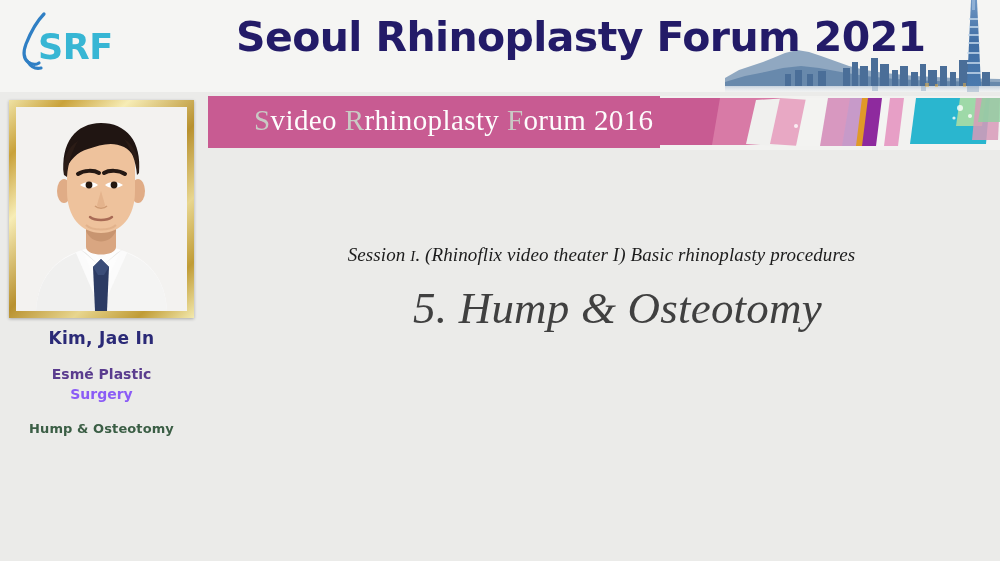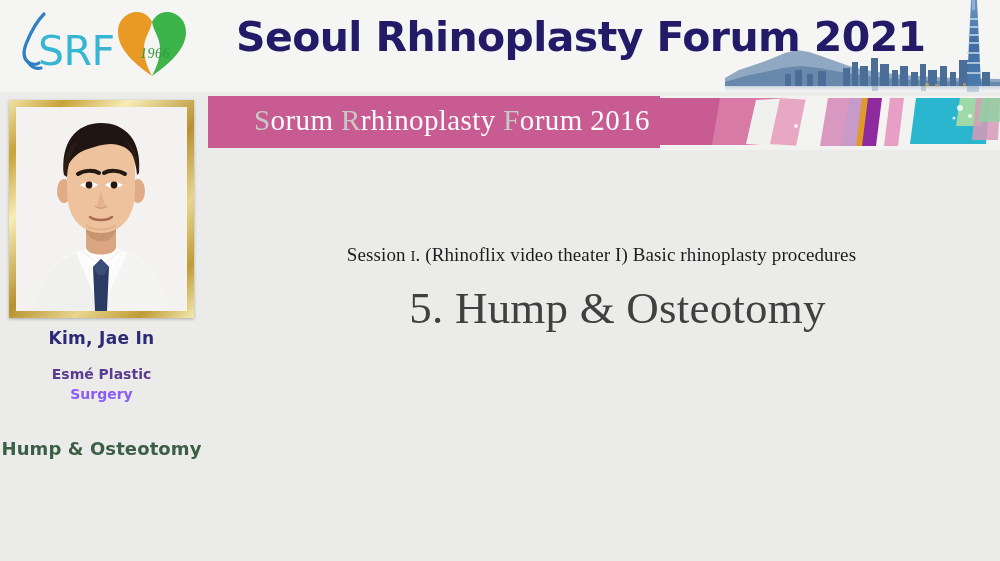--- a/index.html
+++ b/index.html
@@ -22,21 +22,21 @@
     overflow: hidden;
   }
   #srf-logo {
     position: absolute; left: 14px; top: 8px;
     width: 105px; height: 68px;
   }
   #srf-nose { position: absolute; left: 0; top: 0; }
   #srf-text {
     position: absolute; left: 24px; top: 19px;
     font-family: "DejaVu Sans", sans-serif;
-    font-weight: normal; font-size: 41px;
+    font-weight: bold; font-size: 35px;
     color: #37b6d4; letter-spacing: -0.5px;
   }
   #heart-logo {
     position: absolute; left: 110px; top: 6px;
     width: 84px; height: 74px;
   }
   #heart-year {
     position: absolute; left: 34px; top: 42px;
     font-family: "Liberation Serif", serif;
     font-size: 13px; color: #3aa836; font-style: italic;
@@ -115,30 +115,29 @@
   #side-name {
     top: 232px;
     font-size: 17px;
     color: #2b2a77;
     letter-spacing: 0.3px;
   }
   #side-clinic1 { top: 270px; font-size: 14px; color: #5a3c8e; }
   #side-clinic2 { top: 290px; font-size: 14px; color: #8b5cf6; }
   #side-topic {
     top: 325px;
-    font-size: 18px;
+    font-size: 13px;
     color: #3b5e45;
     letter-spacing: 0.1px;
-    margin-top: 17px;
   }
 
   
   #main {
     position: absolute; left: 203px; top: 152px;
-    width: 797px; height: 409px;
+    width: 797px; height: 409px; font-style: italic;
   }
   #session-line {
     position: absolute; left: 0; top: 92px;
     width: 797px; text-align: center;
     font-family: "Liberation Serif", serif;
     font-size: 19px;
     color: #1c1c1c;
     letter-spacing: 0.1px;
   }
   #session-line .sc { font-size: 15px; }
@@ -237,36 +236,29 @@
     </div>
 
     <div id="srf-logo">
       <svg id="srf-nose" width="48" height="68" viewBox="0 0 48 68">
         <path d="M30,6 C22,14 16,26 12,36 C9,44 9,50 14,54 C18,57 22,57 25,55" fill="none" stroke="#2f7fc4" stroke-width="3.2" stroke-linecap="round"></path>
         <path d="M14,54 C17,59 22,61 27,60" fill="none" stroke="#2f7fc4" stroke-width="3.2" stroke-linecap="round"></path>
       </svg>
       <span id="srf-text">SRF</span>
     </div>
 
-    <div id="heart-logo">
-      <svg width="84" height="74" viewBox="0 0 84 74">
-        <path d="M42,70 C22,56 8,42 8,26 C8,13 18,6 27,6 C34,6 39,10 42,16 C40,26 34,32 34,42 C34,54 38,62 42,70 Z" fill="#e89a25"></path>
-        <path d="M42,70 C62,56 76,42 76,26 C76,13 66,6 57,6 C50,6 45,10 42,16 C44,26 50,32 50,42 C50,54 46,62 42,70 Z" fill="#3cb44a"></path>
-        <text id="heart-year" x="30" y="52" style="font-family:'Liberation Serif',serif;font-size:14px;fill:#2e9b3a;font-style:italic;">1966</text>
-      </svg>
-    </div>
 
     <div id="header-title">Seoul Rhinoplasty Forum 2021</div>
   </div>
 
   <div id="banner-row">
 
     <div id="banner-pink">
       <div id="banner-text">
-        <span class="cap">S</span><span>orum </span><span class="cap">R</span><span>rhinoplasty </span><span class="cap">F</span><span>orum 2016</span>
+        <span class="cap">S</span><span>video </span><span class="cap">R</span><span>rhinoplasty </span><span class="cap">F</span><span>orum 2016</span>
       </div>
     </div>
 
     <div id="brush">
       <svg width="340" height="54" viewBox="0 0 340 54">
         <rect x="0" y="0" width="340" height="54" fill="#f2f2f0"></rect>
 
         <path d="M0,2 L96,2 L92,49 L0,49 Z" fill="#c85b92"></path>
         <path d="M60,2 L120,2 L104,49 L52,49 Z" fill="#d87aa6"></path>
         <path d="M96,4 L128,2 L116,50 L86,48 Z" fill="#f0f0ee"></path>

